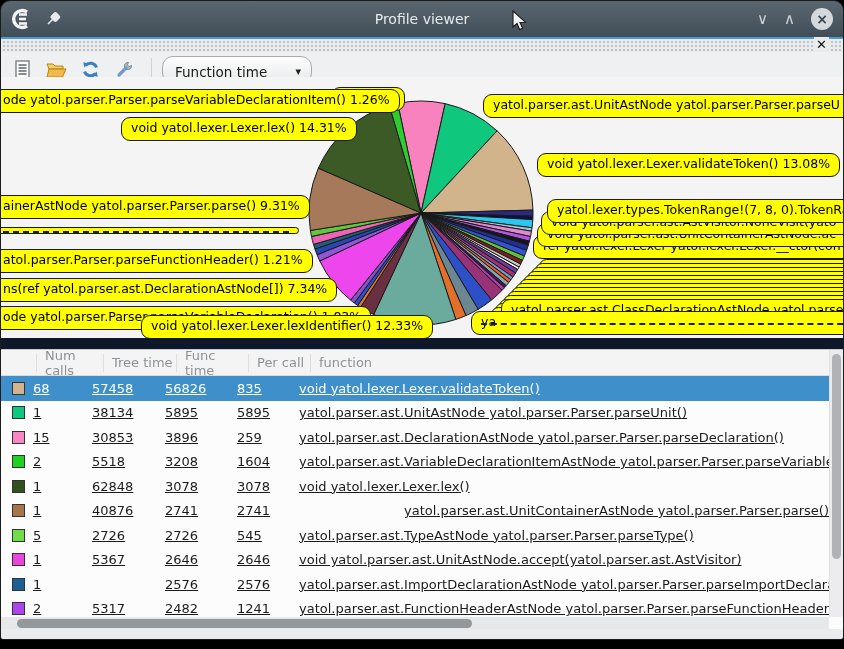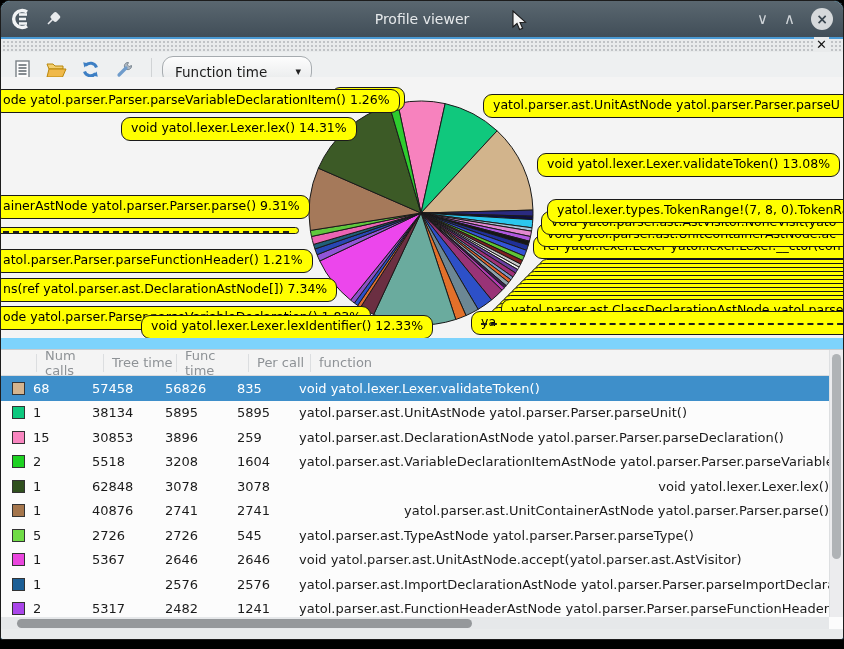--- a/index.html
+++ b/index.html
@@ -1,19 +1,19 @@
 <!DOCTYPE html>
 <html><head>
 <meta charset="utf-8">
 <style>
   html,body{margin:0;padding:0;background:#000;}
   *{box-sizing:border-box;}
   .stage{position:relative;width:844px;height:649px;background:#000;overflow:hidden;
          font-family:"DejaVu Sans","Liberation Sans",sans-serif;}
-  .frame{position:absolute;left:0;top:0;width:844px;height:640px;background:#7dd3fc;
+  .frame{position:absolute;left:0;top:0;width:844px;height:640px;background:#0f172a;
          border-radius:10px 10px 3px 3px;overflow:hidden;border:1px solid #1c1c1c;}
   
   .titlebar{position:absolute;left:0;top:0;width:100%;height:36px;
             background:linear-gradient(#5a6770,#414e58);display:flex;align-items:center;}
   .tb-left{display:flex;align-items:center;gap:12px;padding-left:10px;width:180px;}
   .title{position:absolute;left:0;right:0;text-align:center;color:#e6e9eb;font-size:14px;}
   .tb-right{position:absolute;right:10px;top:0;height:36px;display:flex;align-items:center;gap:16px;}
   .winbtn{color:#cfd4d8;font-size:15px;line-height:1;cursor:default;}
   .closebtn{width:22px;height:22px;border-radius:50%;background:#d6d9db;color:#3a464f;
             display:flex;align-items:center;justify-content:center;font-size:14px;font-weight:bold;}
@@ -44,21 +44,21 @@
   .tablepane{position:absolute;left:0;top:348px;width:100%;height:280px;background:#fcfcfc;
              border-top:1px solid #c9ccce;}
   .thead{position:absolute;left:0;top:0;right:14px;height:26px;background:#f4f4f4;
          border-bottom:1px solid #d9dbdd;display:flex;align-items:center;color:#8e9296;font-size:13px;}
   .th{padding-left:8px;border-right:1px solid #dcdee0;height:18px;display:flex;align-items:center;}
   .th:last-child{border-right:none;}
   .rows{position:absolute;left:0;top:26px;right:14px;bottom:12px;overflow:hidden;}
   .trow{position:relative;height:24.5px;display:flex;align-items:center;color:#1b1b1b;font-size:13px;background:#fcfcfc;}
   .trow.sel{background:#3e8fca;color:#fff;}
   .swatch{width:13px;height:13px;border:1px solid #333;margin-left:11px;flex:0 0 13px;}
-  .td{padding-left:8px;overflow:hidden;white-space:nowrap;}
+  .td{padding-left:8px;overflow:hidden;white-space:nowrap;text-decoration:underline;}
   
   .vscroll{position:absolute;right:0;top:0;bottom:12px;width:14px;background:#ececee;border-left:1px solid #dddfe1;}
   .vthumb{position:absolute;left:2px;width:9px;border-radius:5px;background:#b0b3b6;}
   .hscroll{position:absolute;left:0;right:14px;bottom:0;height:12px;background:#e6e8ea;}
   .hthumb{position:absolute;top:1.5px;height:9px;border-radius:5px;background:#95989b;}
   .bottomstrip{position:absolute;left:0;top:628px;width:100%;height:12px;background:#e9ebec;}
   .cursor{position:absolute;left:512px;top:10px;z-index:50;pointer-events:none;}
 </style>
 </head>
 <body>
@@ -254,21 +254,21 @@
             <div class="td" style="width: 72px;">3208</div>
             <div class="td" style="width: 62px;">1604</div>
             <div class="td" style="width: auto; flex: 1 1 0%;">yatol.parser.ast.VariableDeclarationItemAstNode yatol.parser.Parser.parseVariable</div>
           </div>
           <div class="trow">
             <div class="swatch" style="background: rgb(48, 80, 30);"></div>
             <div class="td" style="width: 59px;">1</div>
             <div class="td" style="width: 73px;">62848</div>
             <div class="td" style="width: 72px;">3078</div>
             <div class="td" style="width: 62px;">3078</div>
-            <div class="td" style="width: auto; flex: 1 1 0%; text-align: right;">void yatol.lexer.Lexer.lex()</div>
+            <div class="td" style="width: auto; flex: 1 1 0%;">void yatol.lexer.Lexer.lex()</div>
           </div>
           <div class="trow">
             <div class="swatch" style="background: rgb(165, 118, 76);"></div>
             <div class="td" style="width: 59px;">1</div>
             <div class="td" style="width: 73px;">40876</div>
             <div class="td" style="width: 72px;">2741</div>
             <div class="td" style="width: 62px;">2741</div>
             <div class="td" style="width: auto; flex: 1 1 0%; text-align: right;">yatol.parser.ast.UnitContainerAstNode yatol.parser.Parser.parse()</div>
           </div>
           <div class="trow">

